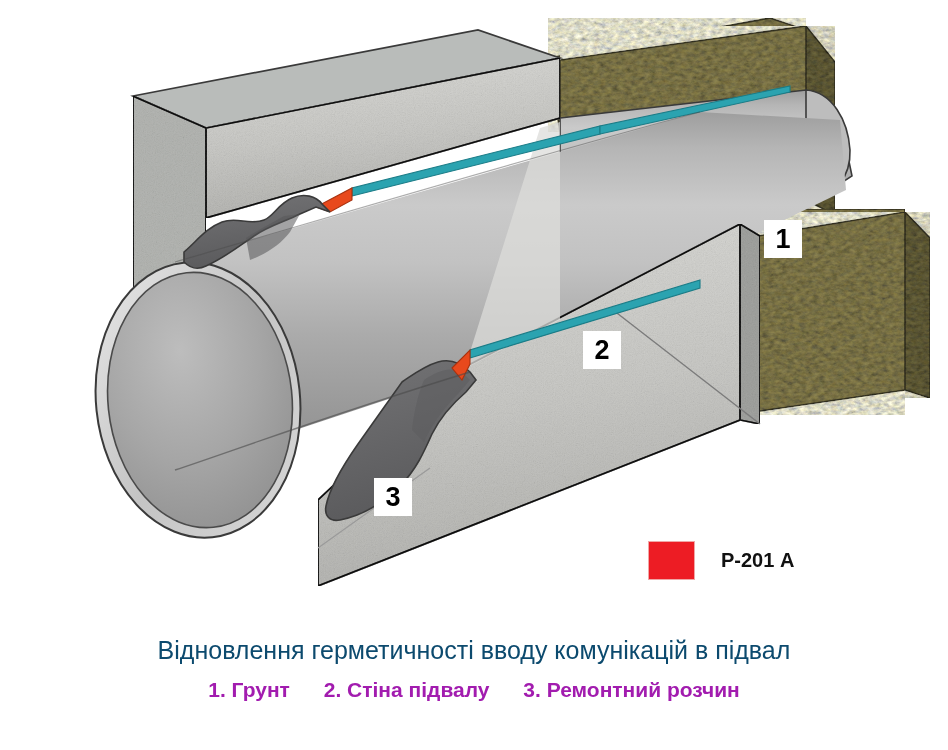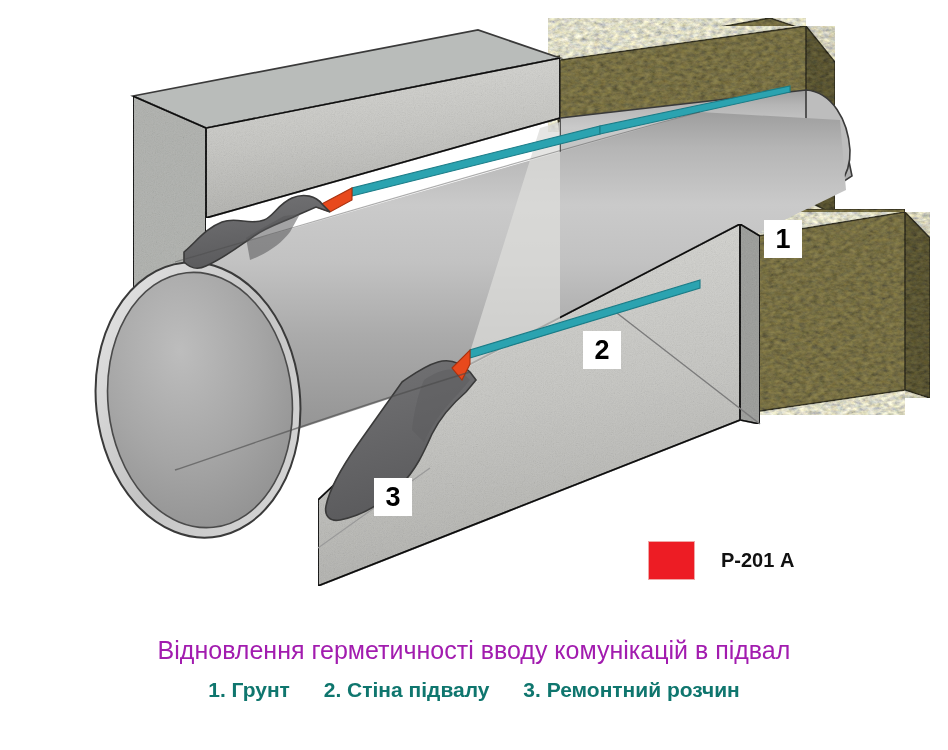--- a/index.html
+++ b/index.html
@@ -68,29 +68,29 @@
     position: absolute;
     left: 0;
     top: 636px;
     width: 948px;
     text-align: center;
   }
   #caption-title {
     font-family: "Liberation Sans", sans-serif;
     font-size: 25px;
     font-weight: 400;
-    color: #a21caf;
+    color: #0c4a6e;
     white-space: nowrap;
   }
   #caption-legend-row {
     margin-top: 13px;
     font-family: "Liberation Sans", sans-serif;
     font-size: 21px;
     font-weight: bold;
-    color: #0f766e;
+    color: #a21caf;
     white-space: nowrap;
   }
   #caption-legend-row span.item { margin: 0 14px; }
 </style>
 </head>
 <body>
 
 <svg id="figure" viewBox="0 0 948 620" preserveAspectRatio="none">
   <defs>
 

